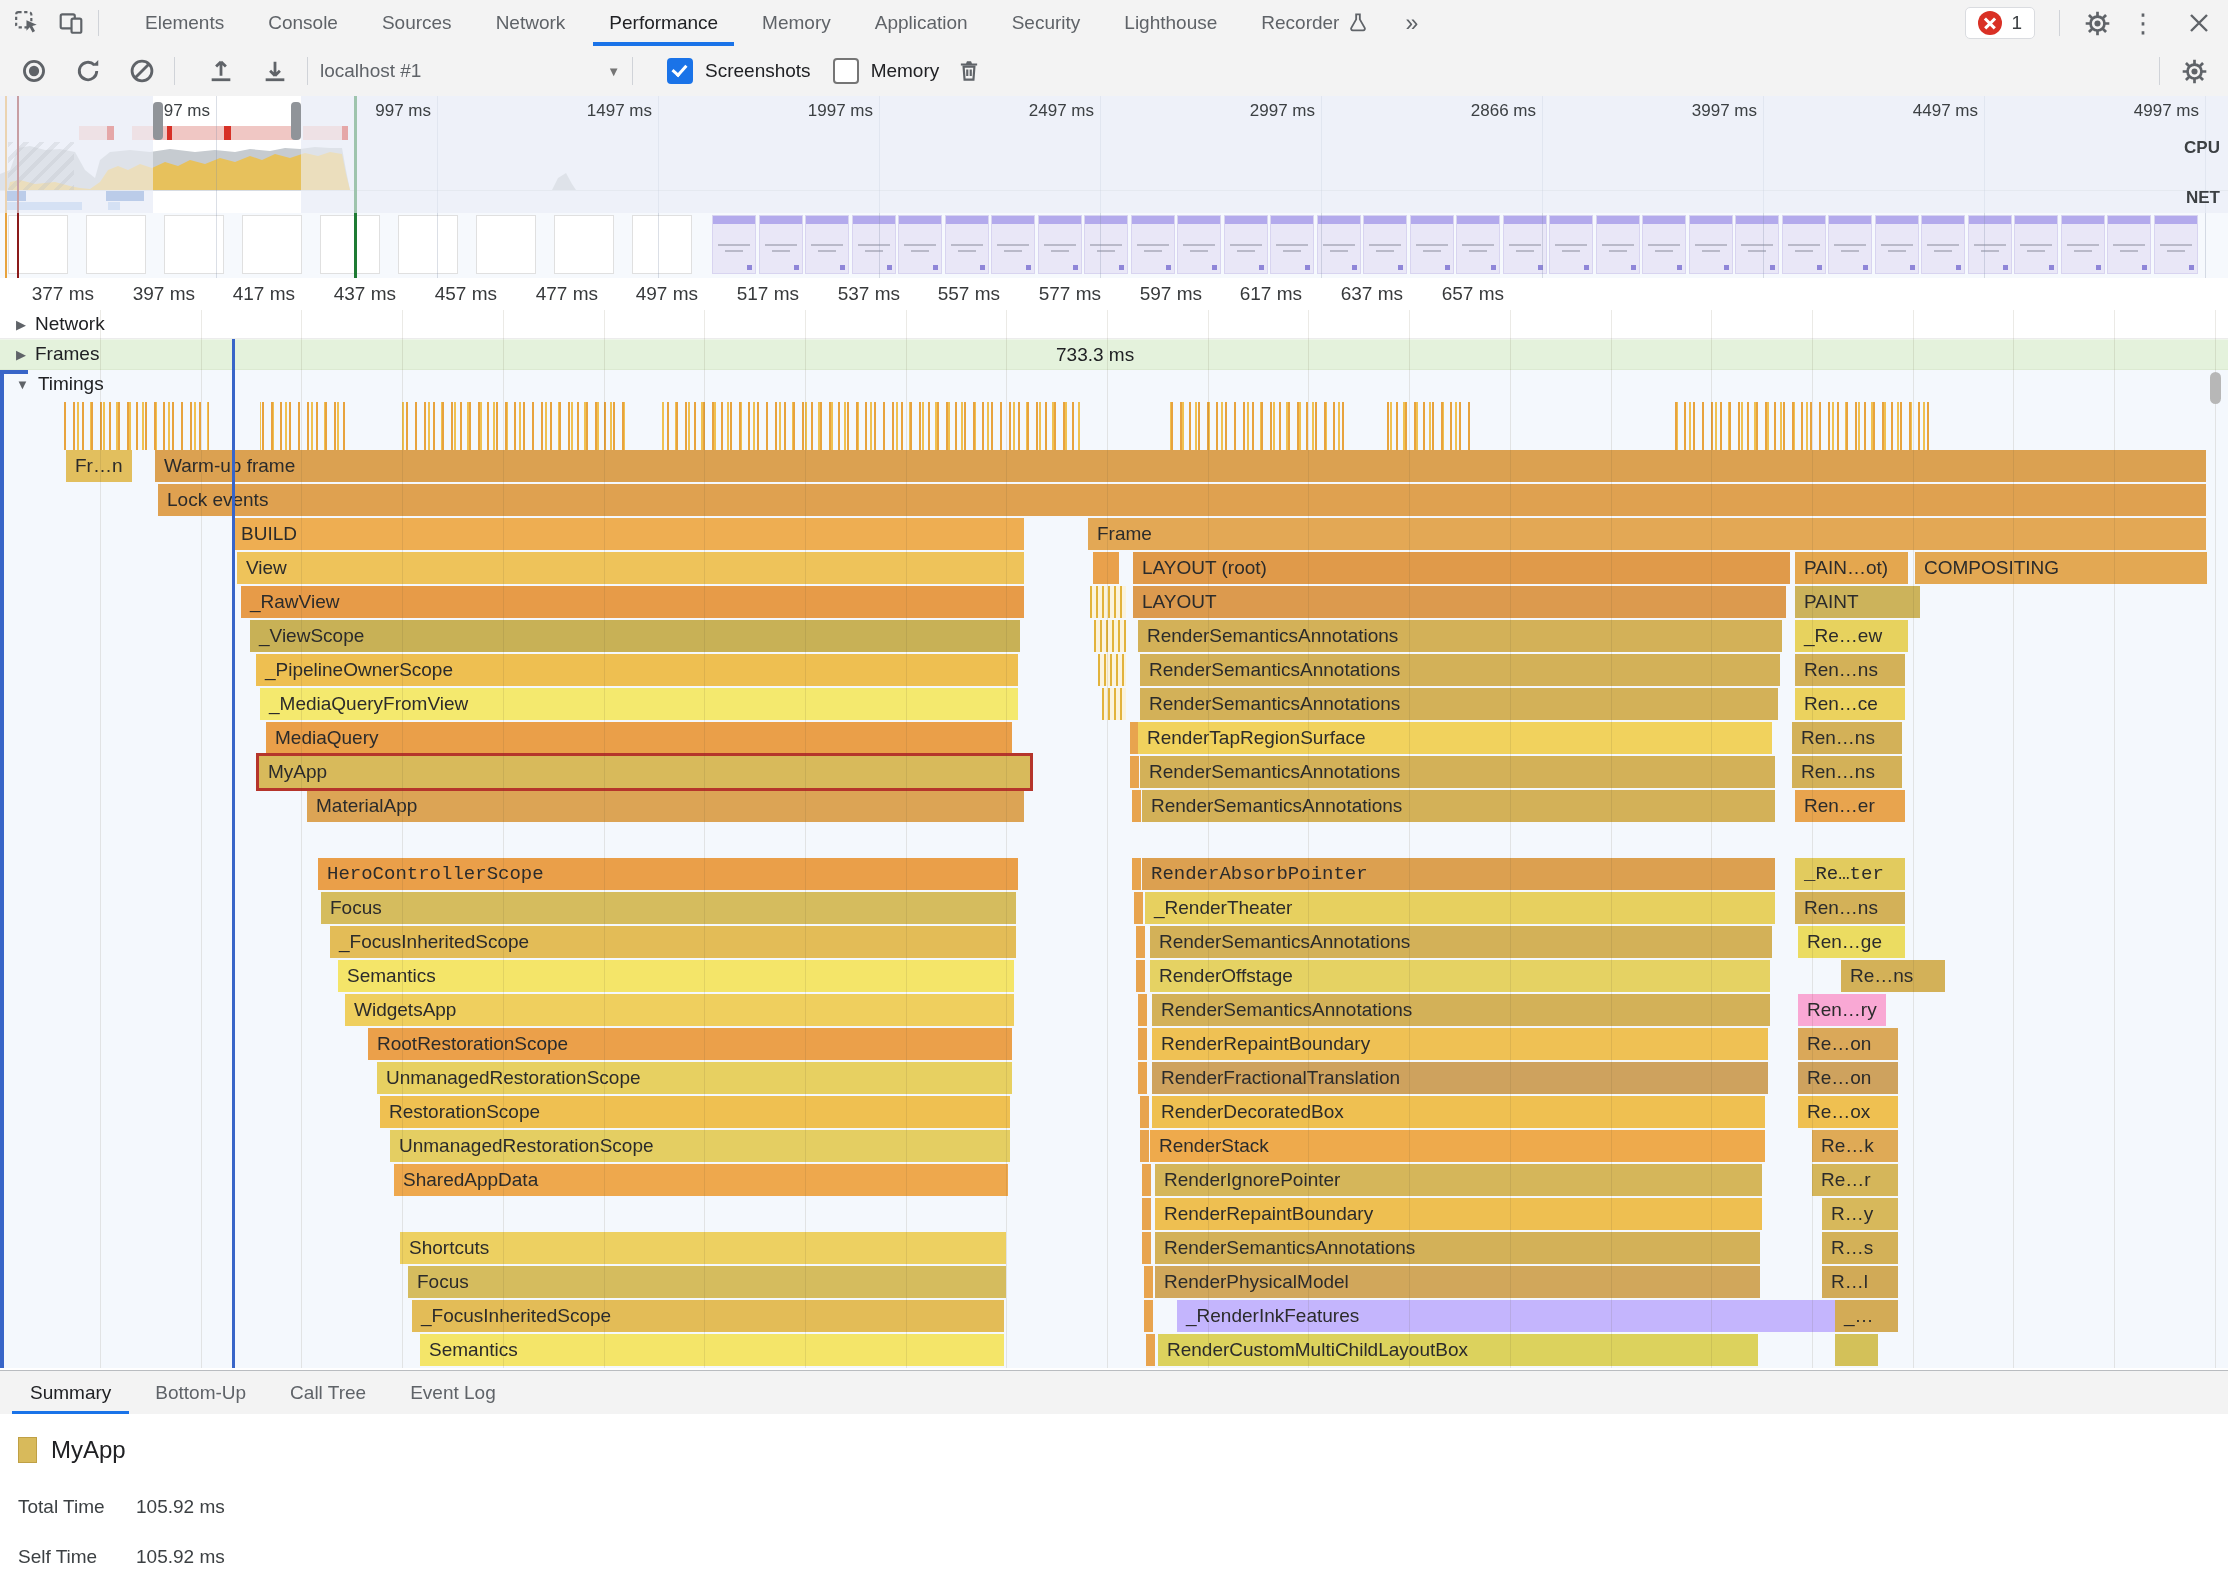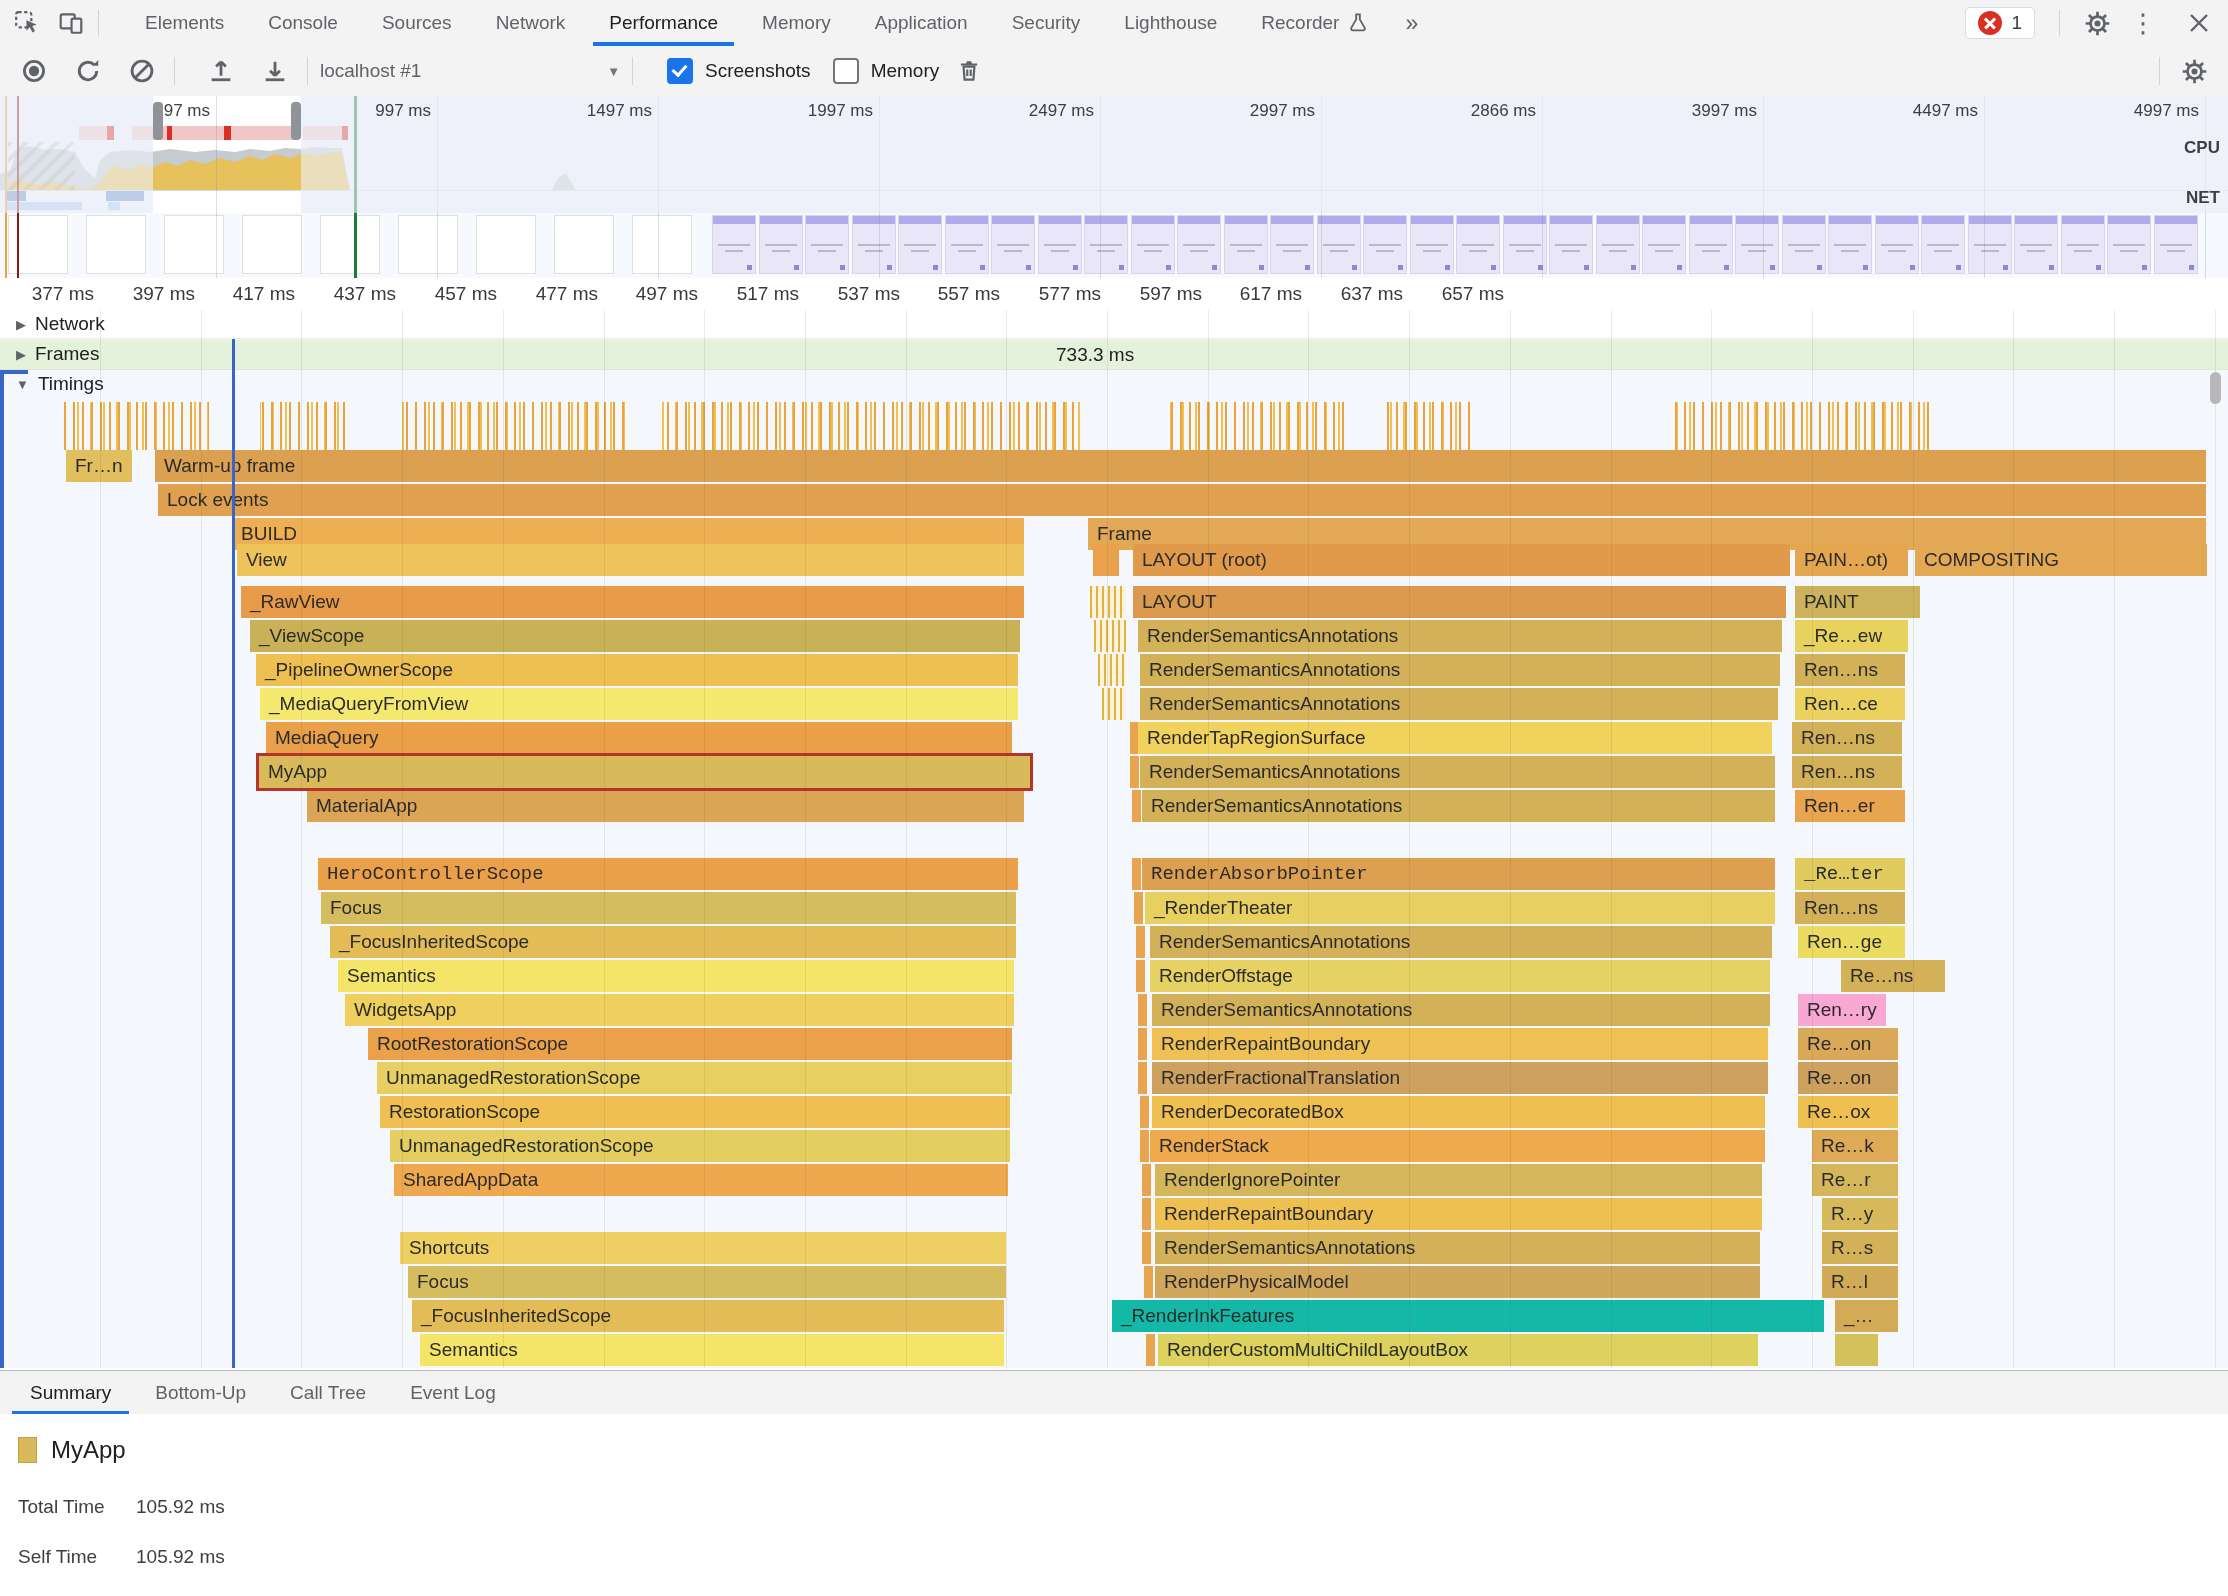--- a/index.html
+++ b/index.html
@@ -558,21 +558,21 @@
         <div class="fbar" style="left: 66px; width: 66px; background: rgb(226, 191, 94);">Fr…n</div>
         <div class="fbar" style="left: 155px; width: 2051px; background: rgb(219, 161, 81);">Warm-up frame</div>
       </div>
       <div class="frow" style="top: 34px;">
         <div class="fbar" style="left: 158px; width: 2048px; background: rgb(223, 161, 80);">Lock events</div>
       </div>
       <div class="frow" style="top: 68px;">
         <div class="fbar" style="left: 232px; width: 792px; background: rgb(238, 174, 82);">BUILD</div>
         <div class="fbar" style="left: 1088px; width: 1118px; background: rgb(227, 168, 85);">Frame</div>
       </div>
-      <div class="frow" style="top: 94px;">
+      <div class="frow" style="top: 102px;">
         <div class="fbar" style="left: 237px; width: 787px; background: rgb(238, 195, 90);">View</div>
         <div class="fbar" style="left: 1093px; width: 26px; background: rgb(233, 161, 76);"></div>
         <div class="fbar" style="left: 1133px; width: 657px; background: rgb(224, 154, 74);">LAYOUT (root)</div>
         <div class="fbar" style="left: 1795px; width: 113px; background: rgb(228, 167, 79);">PAIN…ot)</div>
         <div class="fbar" style="left: 1915px; width: 292px; background: rgb(227, 168, 83);">COMPOSITING</div>
       </div>
       <div class="frow" style="top: 136px;">
         <div class="fbar" style="left: 241px; width: 783px; background: rgb(231, 155, 72);">_RawView</div>
         <div class="fbar stripes" style="left: 1090px; width: 36px;"></div>
         <div class="fbar" style="left: 1133px; width: 653px; background: rgb(220, 154, 78);">LAYOUT</div>
@@ -687,21 +687,21 @@
       </div>
       <div class="frow" style="top: 816px;">
         <div class="fbar" style="left: 408px; width: 598px; background: rgb(213, 188, 94);">Focus</div>
         <div class="fbar" style="left: 1144px; width: 3px; background: rgb(232, 164, 78);"></div>
         <div class="fbar" style="left: 1155px; width: 605px; background: rgb(209, 167, 91);">RenderPhysicalModel</div>
         <div class="fbar" style="left: 1822px; width: 76px; background: rgb(209, 170, 87);">R…l</div>
       </div>
       <div class="frow" style="top: 850px;">
         <div class="fbar" style="left: 412px; width: 592px; background: rgb(227, 188, 87);">_FocusInheritedScope</div>
         <div class="fbar" style="left: 1144px; width: 3px; background: rgb(232, 164, 78);"></div>
-        <div class="fbar" style="left: 1112px; width: 712px; background: #14b8a6;">_RenderInkFeatures</div>
+        <div class="fbar" style="left: 1177px; width: 712px; background: #c4b5fd;">_RenderInkFeatures</div>
         <div class="fbar" style="left: 1835px; width: 63px; background: rgb(211, 171, 86);">_…</div>
       </div>
       <div class="frow" style="top: 884px;">
         <div class="fbar" style="left: 420px; width: 584px; background: rgb(244, 229, 105);">Semantics</div>
         <div class="fbar" style="left: 1146px; width: 3px; background: rgb(232, 164, 78);"></div>
         <div class="fbar" style="left: 1158px; width: 600px; background: rgb(220, 210, 93);">RenderCustomMultiChildLayoutBox</div>
         <div class="fbar" style="left: 1835px; width: 43px; background: rgb(211, 193, 89);"></div>
       </div>
     </div>
   <div id="grid">

